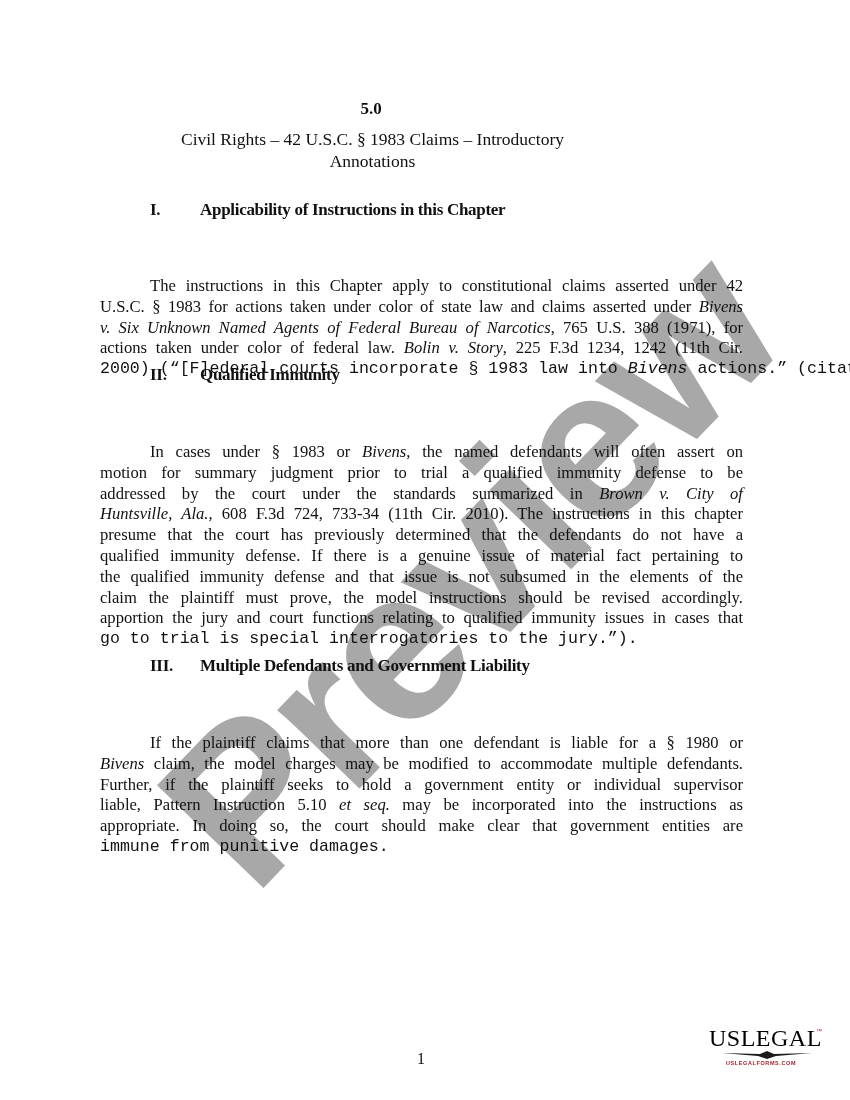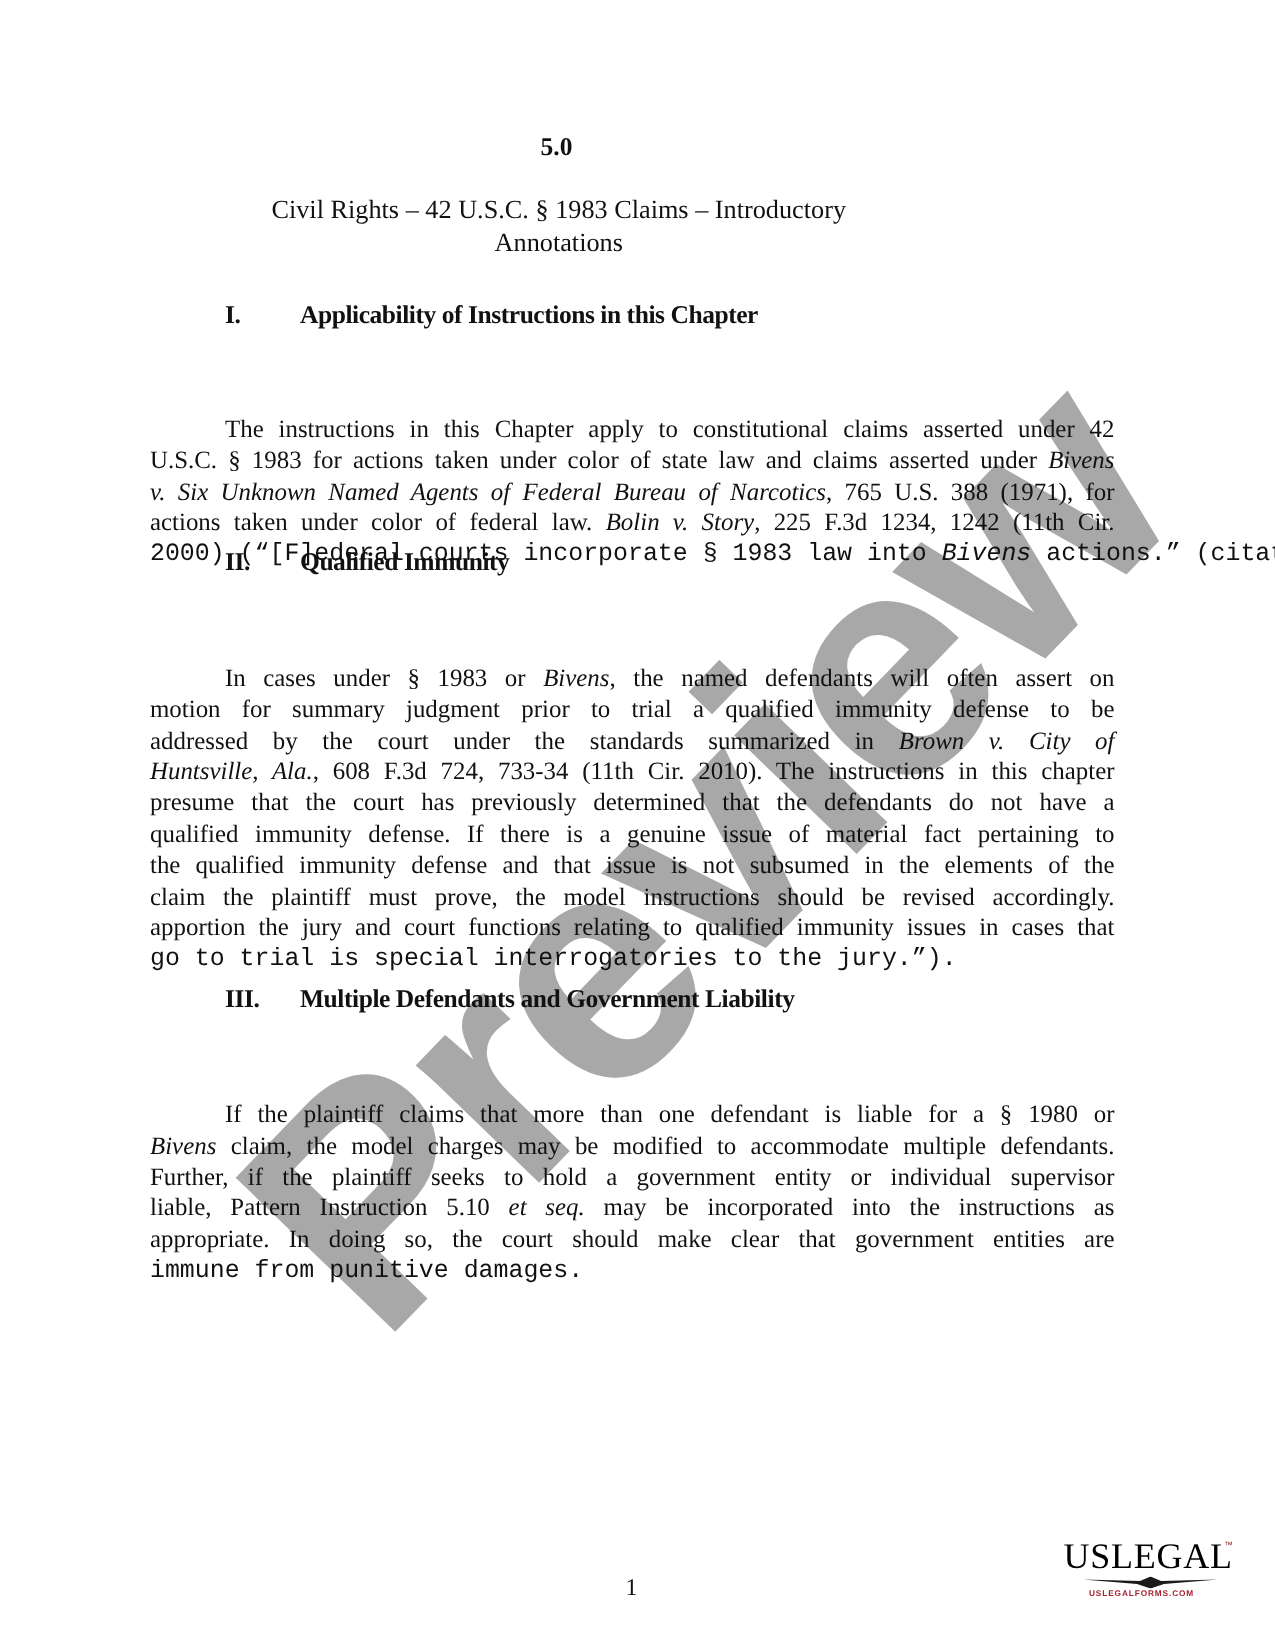--- a/index.html
+++ b/index.html
@@ -20,21 +20,21 @@
       line-height: 1;
       color: #a8a8a8;
       transform: rotate(-46deg);
       transform-origin: center center;
       letter-spacing: -6px;
       z-index: 0;
       user-select: none;
     }
     .content { position: absolute; left: 0; top: 0; width: 850px; z-index: 1; }
     .head-num {
-      position: absolute; top: 88px; left: 0; width: 742px; text-align: center;
+      position: absolute; top: 99px; left: 0; width: 742px; text-align: center;
       font-weight: bold; font-size: 17px;
     }
     .head-title {
       position: absolute; top: 128px; left: 100px; width: 545px; text-align: center;
       font-weight: normal; font-size: 17.5px; line-height: 22px;
     }
     .sec-head {
       position: absolute; left: 150px; font-weight: bold; font-size: 17px;
       letter-spacing: -0.3px;
     }

